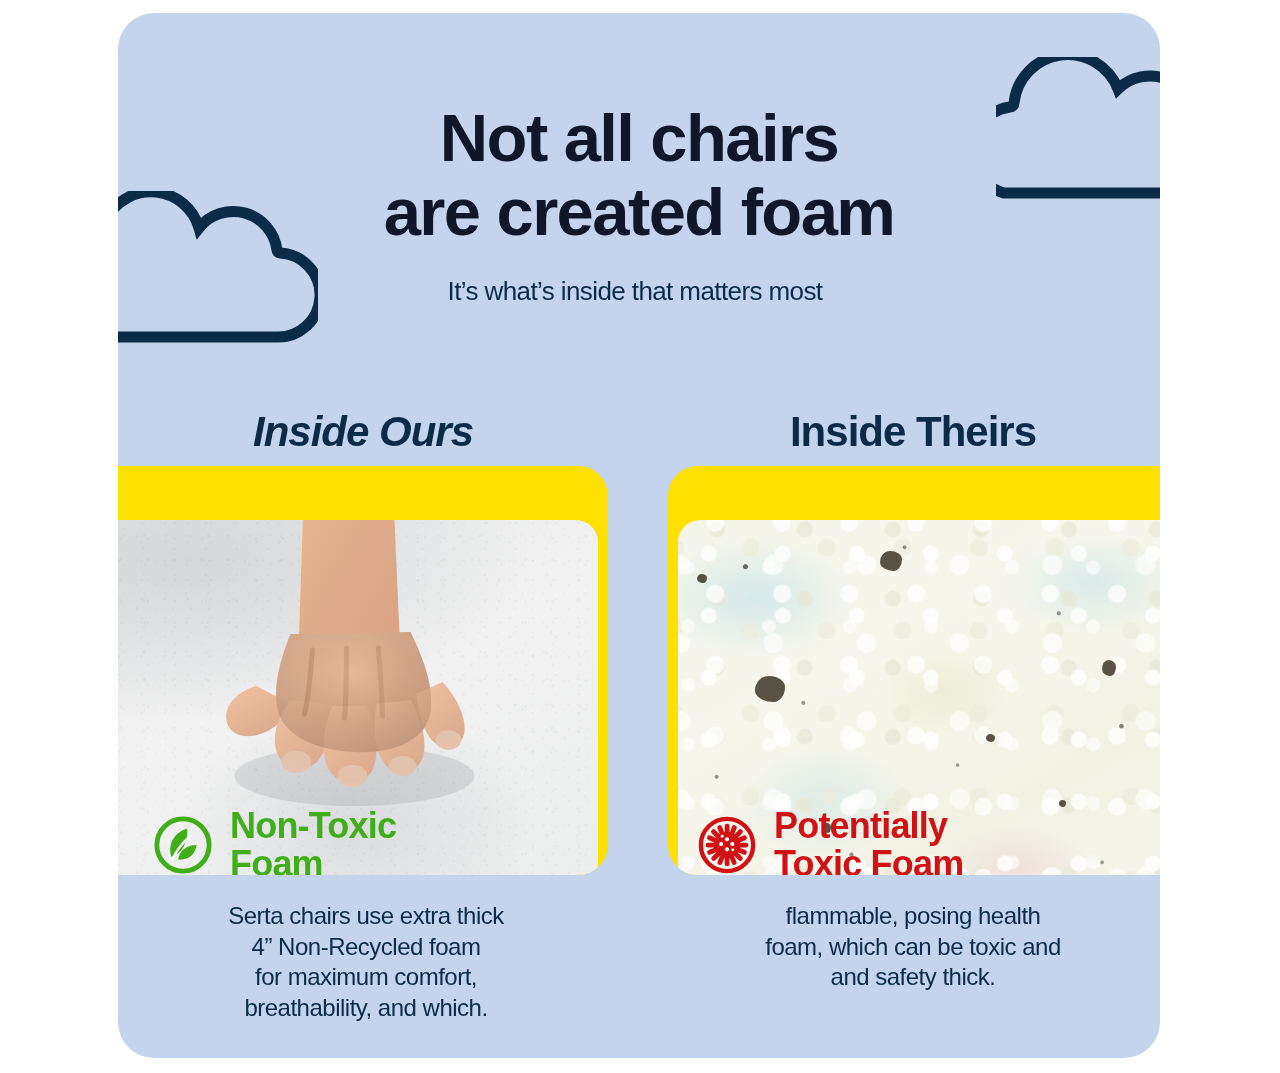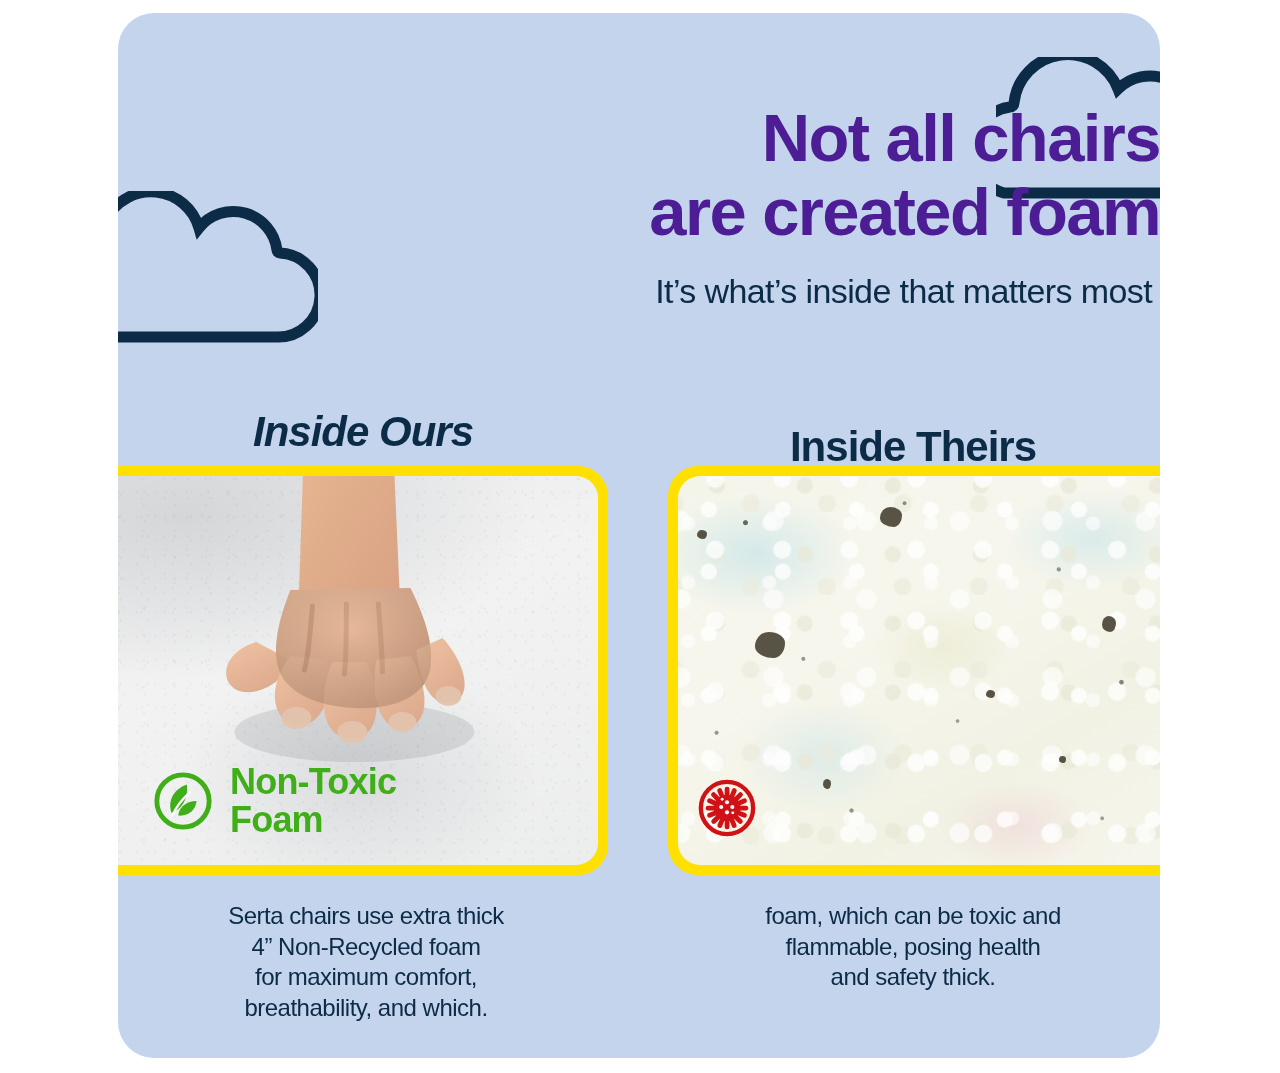--- a/index.html
+++ b/index.html
@@ -42,55 +42,55 @@
 
   .cloud-right { right: -46px; top: 44px; }
   .cloud-left  { left: -60px; top: 178px; }
 
   
   .headline {
     position: absolute;
     left: 0;
     right: 0;
     top: 88px;
-    text-align: right;
-    color: #4c1d95;
+    text-align: center;
+    color: #0f172a;
     font-weight: 700;
     font-size: 67px;
     line-height: 74px;
     letter-spacing: -1.6px;
   }
   .headline .hl-line { display: block; }
 
   .subhead {
     position: absolute;
     left: 0;
     right: 8px;
     top: 256px;
-    text-align: right;
+    text-align: center;
     color: #0b2b46;
     font-weight: 400;
-    font-size: 34px;
+    font-size: 26px;
     line-height: 44px;
     letter-spacing: -0.6px;
   }
 
   
   .col-heading {
     position: absolute;
     top: 394px;
     color: #0b2b46;
     font-weight: 700;
     font-size: 42px;
     line-height: 50px;
     letter-spacing: -1px;
     text-align: center;
   }
   .col-heading.left  { left: 2px;   width: 486px; font-style: italic; }
-  .col-heading.right { left: 550px; width: 490px; margin-top: 15px; }
+  .col-heading.right { left: 550px; width: 490px; }
 
   
   .card {
     position: absolute;
     top: 453px;
     height: 409px;
     background: #ffe000;
     overflow: hidden;
   }
   .card.left {
@@ -105,20 +105,21 @@
     width: 492px;
     border-radius: 30px 0 0 30px;
     padding: 10px 0 10px 10px;
     box-sizing: border-box;
   }
   .card-inner {
     position: relative;
     width: 100%;
     height: 100%;
     overflow: hidden;
+    margin-top: 44px;
   }
   .card.left  .card-inner { border-radius: 0 22px 22px 0; }
   .card.right .card-inner { border-radius: 22px 0 0 22px; }
 
   
   .foam-good {
     position: absolute;
     inset: 0;
     background:
       radial-gradient(ellipse 60% 48% at 50% 78%, rgba(120,130,140,0.18) 0%, rgba(120,130,140,0) 62%),
@@ -373,31 +374,35 @@
               <g fill="#ffffff">
                 <circle cx="32" cy="26" r="2.1"></circle>
                 <circle cx="26" cy="31" r="2.1"></circle>
                 <circle cx="37.5" cy="31" r="2.1"></circle>
                 <circle cx="32" cy="36.5" r="2.1"></circle>
                 <circle cx="27" cy="23" r="1.5"></circle>
                 <circle cx="38" cy="37" r="1.5"></circle>
               </g>
             </svg>
           </span>
+          <span class="badge-text">
+            <span class="bl">Potentially</span>
+            <span class="bl">Toxic Foam</span>
+          </span>
         </div>
       </div>
     </div>
 
     <div class="caption left">
       <span class="cl">Serta chairs use extra thick</span>
       <span class="cl">4” Non-Recycled foam</span>
       <span class="cl">for maximum comfort,</span>
       <span class="cl">breathability, and which.</span>
     </div>
 
     <div class="caption right">
+      <span class="cl">flammable, posing health</span>
       <span class="cl">foam, which can be toxic and</span>
-      <span class="cl">flammable, posing health</span>
       <span class="cl">and safety thick.</span>
     </div>
 
   </div>
 </div>
 
 </body></html>

